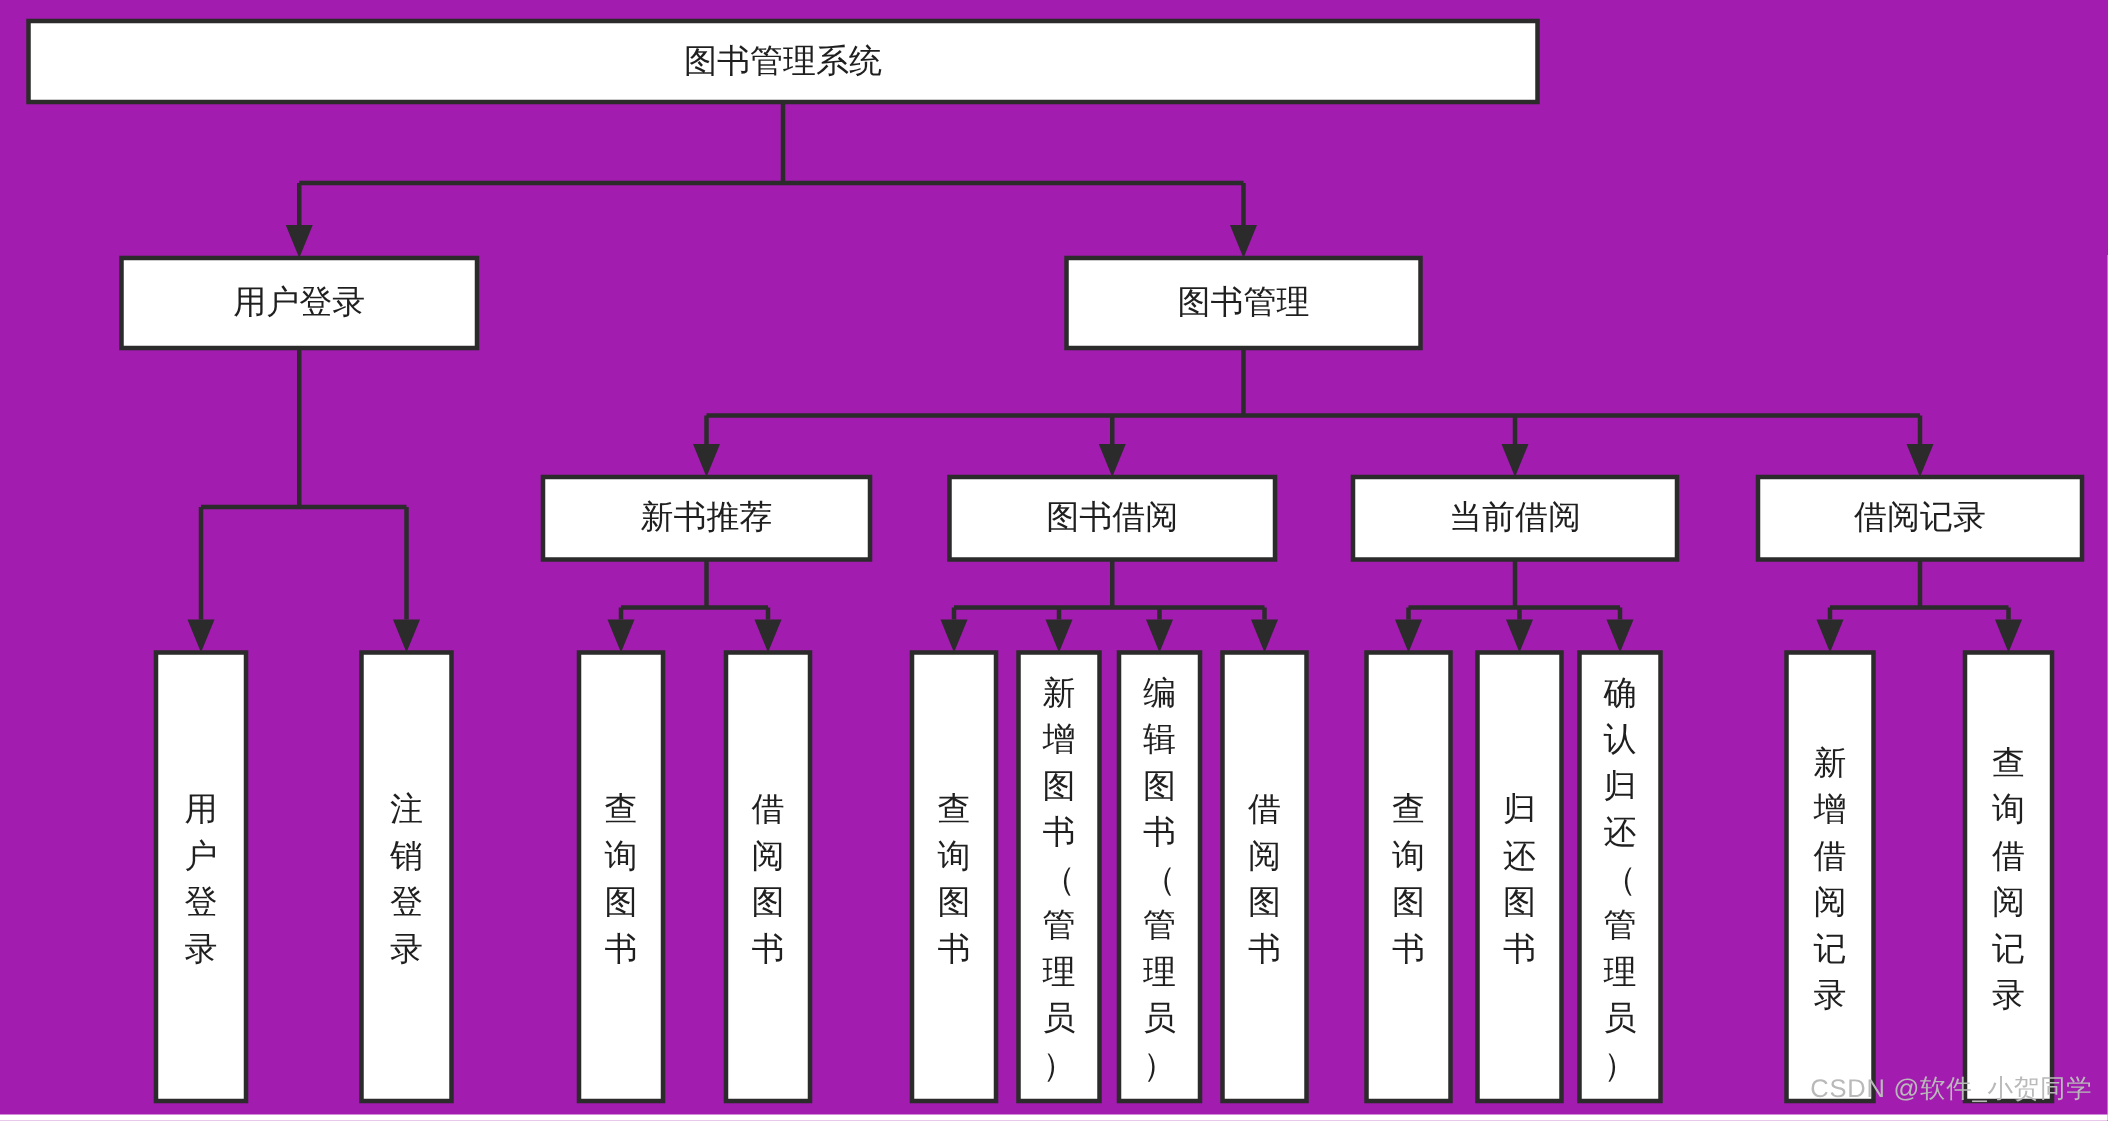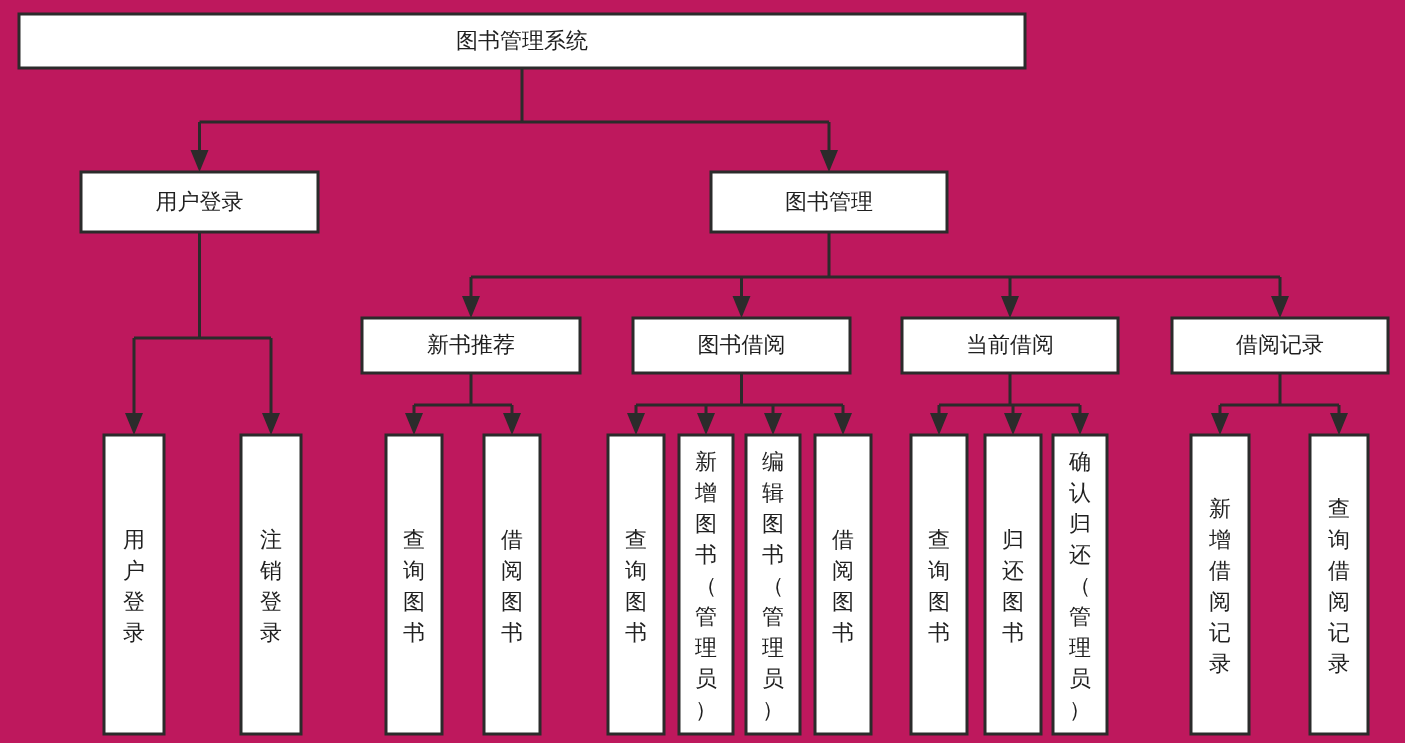--- a/index.html
+++ b/index.html
@@ -11,21 +11,21 @@
     width: 1405px;
     height: 747px;
     font-family: "Liberation Sans", "DejaVu Sans", sans-serif;
     overflow: hidden;
     position: relative;
   }
   #diagram-root {
     position: relative;
     width: 1405px;
     height: 743px;
-    background: #be185d;
+    background: #a21caf;
   }
   svg#flow {
     position: absolute;
     left: 0;
     top: 0;
     width: 1405px;
     height: 747px;
     display: block;
   }
   .node-rect {
@@ -219,14 +219,15 @@
           <rect x="1191" y="435" width="58" height="299" class="node-rect"></rect>
           <text x="1220" class="node-label-v"><tspan x="1220" y="515.68">新</tspan><tspan x="1220" y="546.68">增</tspan><tspan x="1220" y="577.68">借</tspan><tspan x="1220" y="608.68">阅</tspan><tspan x="1220" y="639.68">记</tspan><tspan x="1220" y="670.68">录</tspan></text>
         </g>
         <g>
           <rect x="1310" y="435" width="58" height="299" class="node-rect"></rect>
           <text x="1339" class="node-label-v"><tspan x="1339" y="515.68">查</tspan><tspan x="1339" y="546.68">询</tspan><tspan x="1339" y="577.68">借</tspan><tspan x="1339" y="608.68">阅</tspan><tspan x="1339" y="639.68">记</tspan><tspan x="1339" y="670.68">录</tspan></text>
         </g>
       </g>
   </svg>
 
+  <div class="watermark">CSDN @软件_小贺同学</div>
 
 </div>
 
 </body></html>

